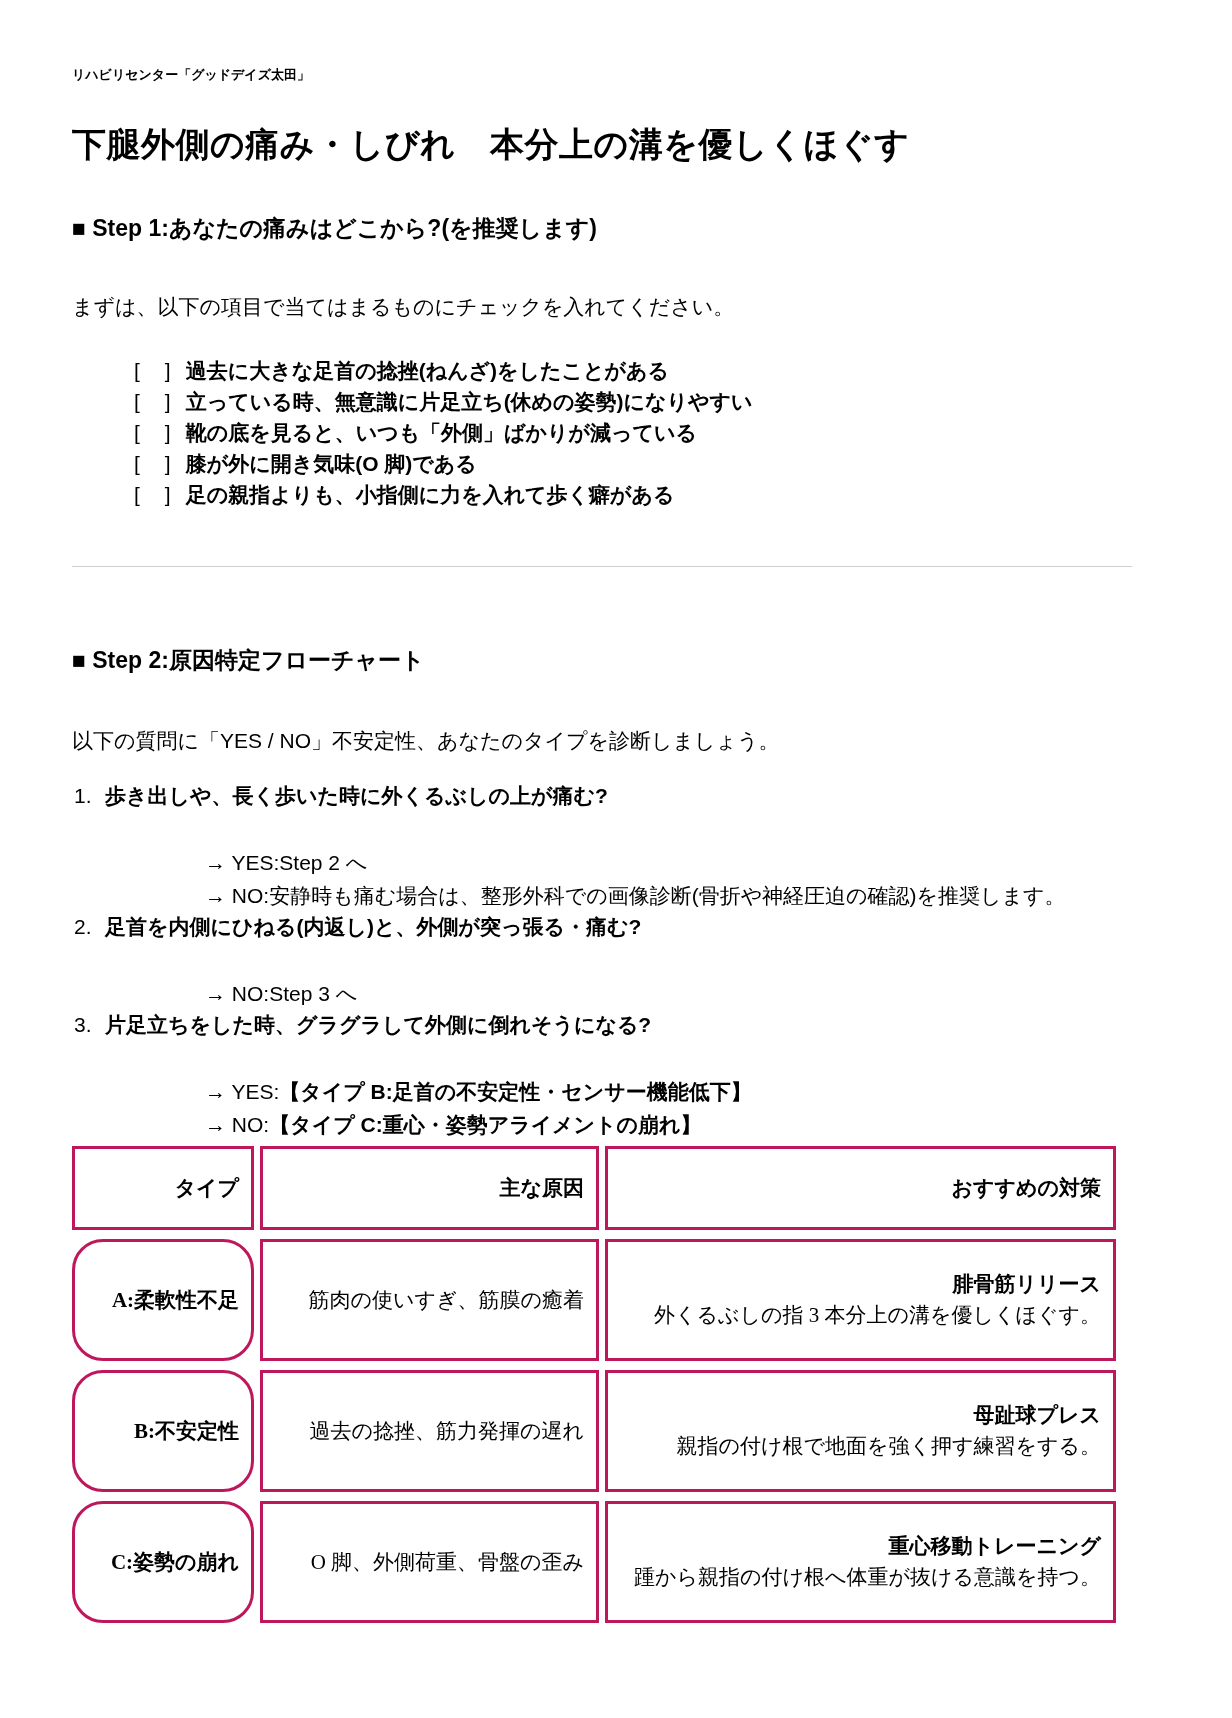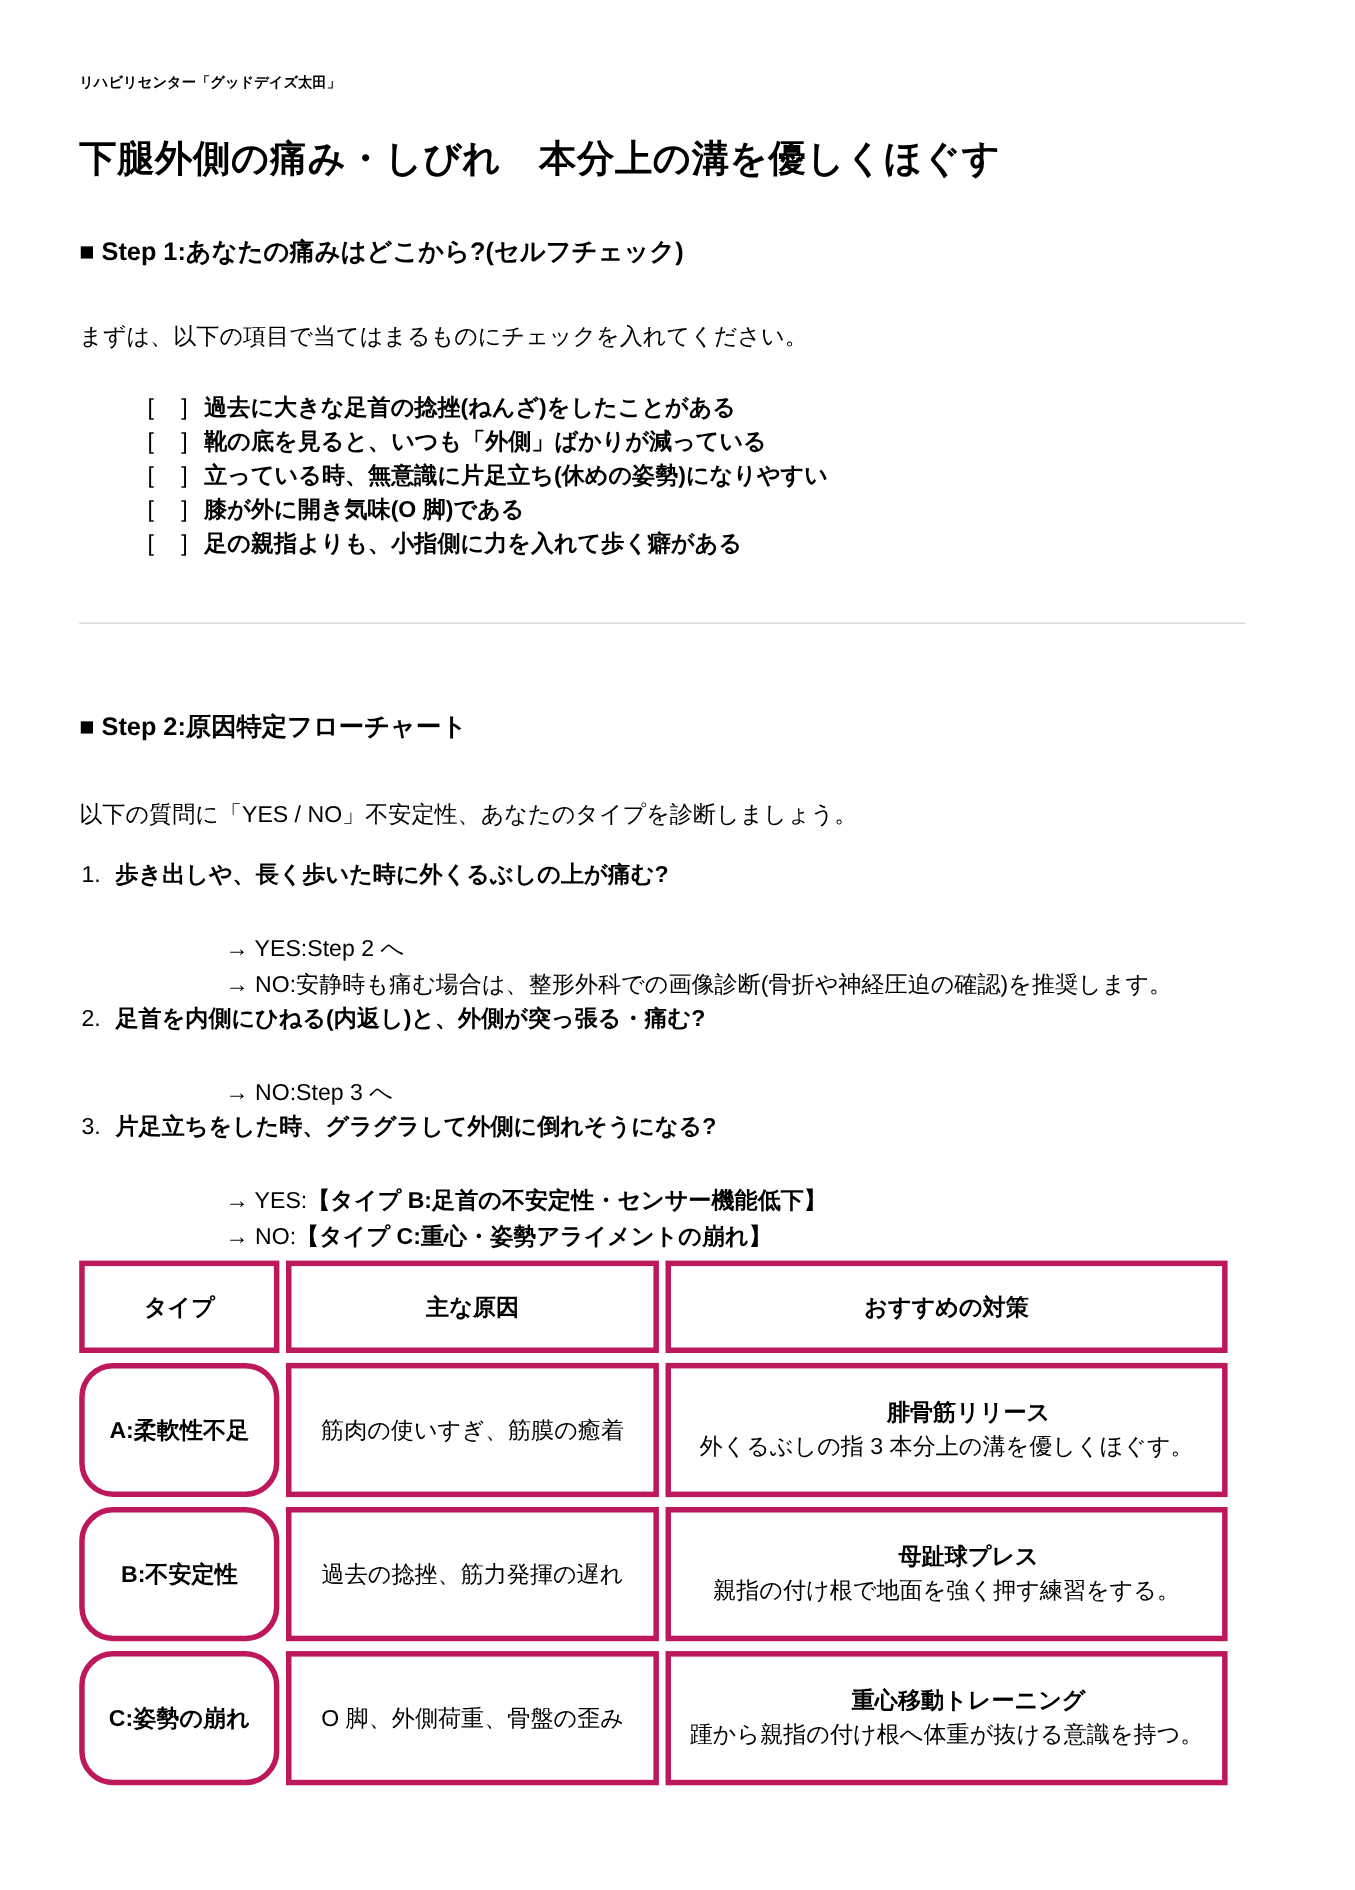--- a/index.html
+++ b/index.html
@@ -33,49 +33,49 @@
   .answer { line-height:33px; padding-left:28px; text-indent:-28px; }
   .ans-prefix { font-weight:normal; }
   .ans-bold { font-weight:bold; }
 
   table.types {
     margin-top:-4px; margin-left:-6px;
     border-collapse:separate; border-spacing:6px 9px;
     table-layout:fixed; width:1056px;
   }
   table.types th, table.types td {
-    border:5px solid #be185d; vertical-align:middle;
-    padding:4px 12px; text-align:center; font-size:21px;
+    border:3px solid #be185d; vertical-align:middle;
+    padding:4px 12px; text-align:right; font-size:21px;font-family:Liberation Serif, serif;
   }
   table.types th { font-weight:bold; height:84px; }
   table.types td { height:122px; }
   .col-type { width:180px; }
   .col-cause { width:335px; }
   .col-remedy { width:505px; }
   td.cell-type { font-weight:bold;border-radius:31px; }
   .remedy-title { font-weight:bold; line-height:31px;margin-left:40px; }
   .remedy-desc { line-height:31px; }
 </style>
 </head>
 <body>
 
 <div class="page">
 
   <div class="org">リハビリセンター「グッドデイズ太田」</div>
 
   <h1 class="doc-title">下腿外側の痛み・しびれ　本分上の溝を優しくほぐす</h1>
 
-  <h2 class="section-heading sh1">■ Step 1:あなたの痛みはどこから?(セルフチェック)</h2>
+  <h2 class="section-heading sh1">■ Step 1:あなたの痛みはどこから?(を推奨します)</h2>
 
   <p class="intro">まずは、以下の項目で当てはまるものにチェックを入れてください。</p>
 
   <div class="checklist">
     <div class="check-item"><span class="check-box">[　]</span><span>過去に大きな足首の捻挫(ねんざ)をしたことがある</span></div>
+    <div class="check-item"><span class="check-box">[　]</span><span>立っている時、無意識に片足立ち(休めの姿勢)になりやすい</span></div>
     <div class="check-item"><span class="check-box">[　]</span><span>靴の底を見ると、いつも「外側」ばかりが減っている</span></div>
-    <div class="check-item"><span class="check-box">[　]</span><span>立っている時、無意識に片足立ち(休めの姿勢)になりやすい</span></div>
     <div class="check-item"><span class="check-box">[　]</span><span>膝が外に開き気味(O 脚)である</span></div>
     <div class="check-item"><span class="check-box">[　]</span><span>足の親指よりも、小指側に力を入れて歩く癖がある</span></div>
   </div>
 
   <hr class="divider">
 
   <h2 class="section-heading sh2">■ Step 2:原因特定フローチャート</h2>
 
   <p class="intro" style="margin-bottom:30px;">以下の質問に「YES / NO」不安定性、あなたのタイプを診断しましょう。</p>
 

